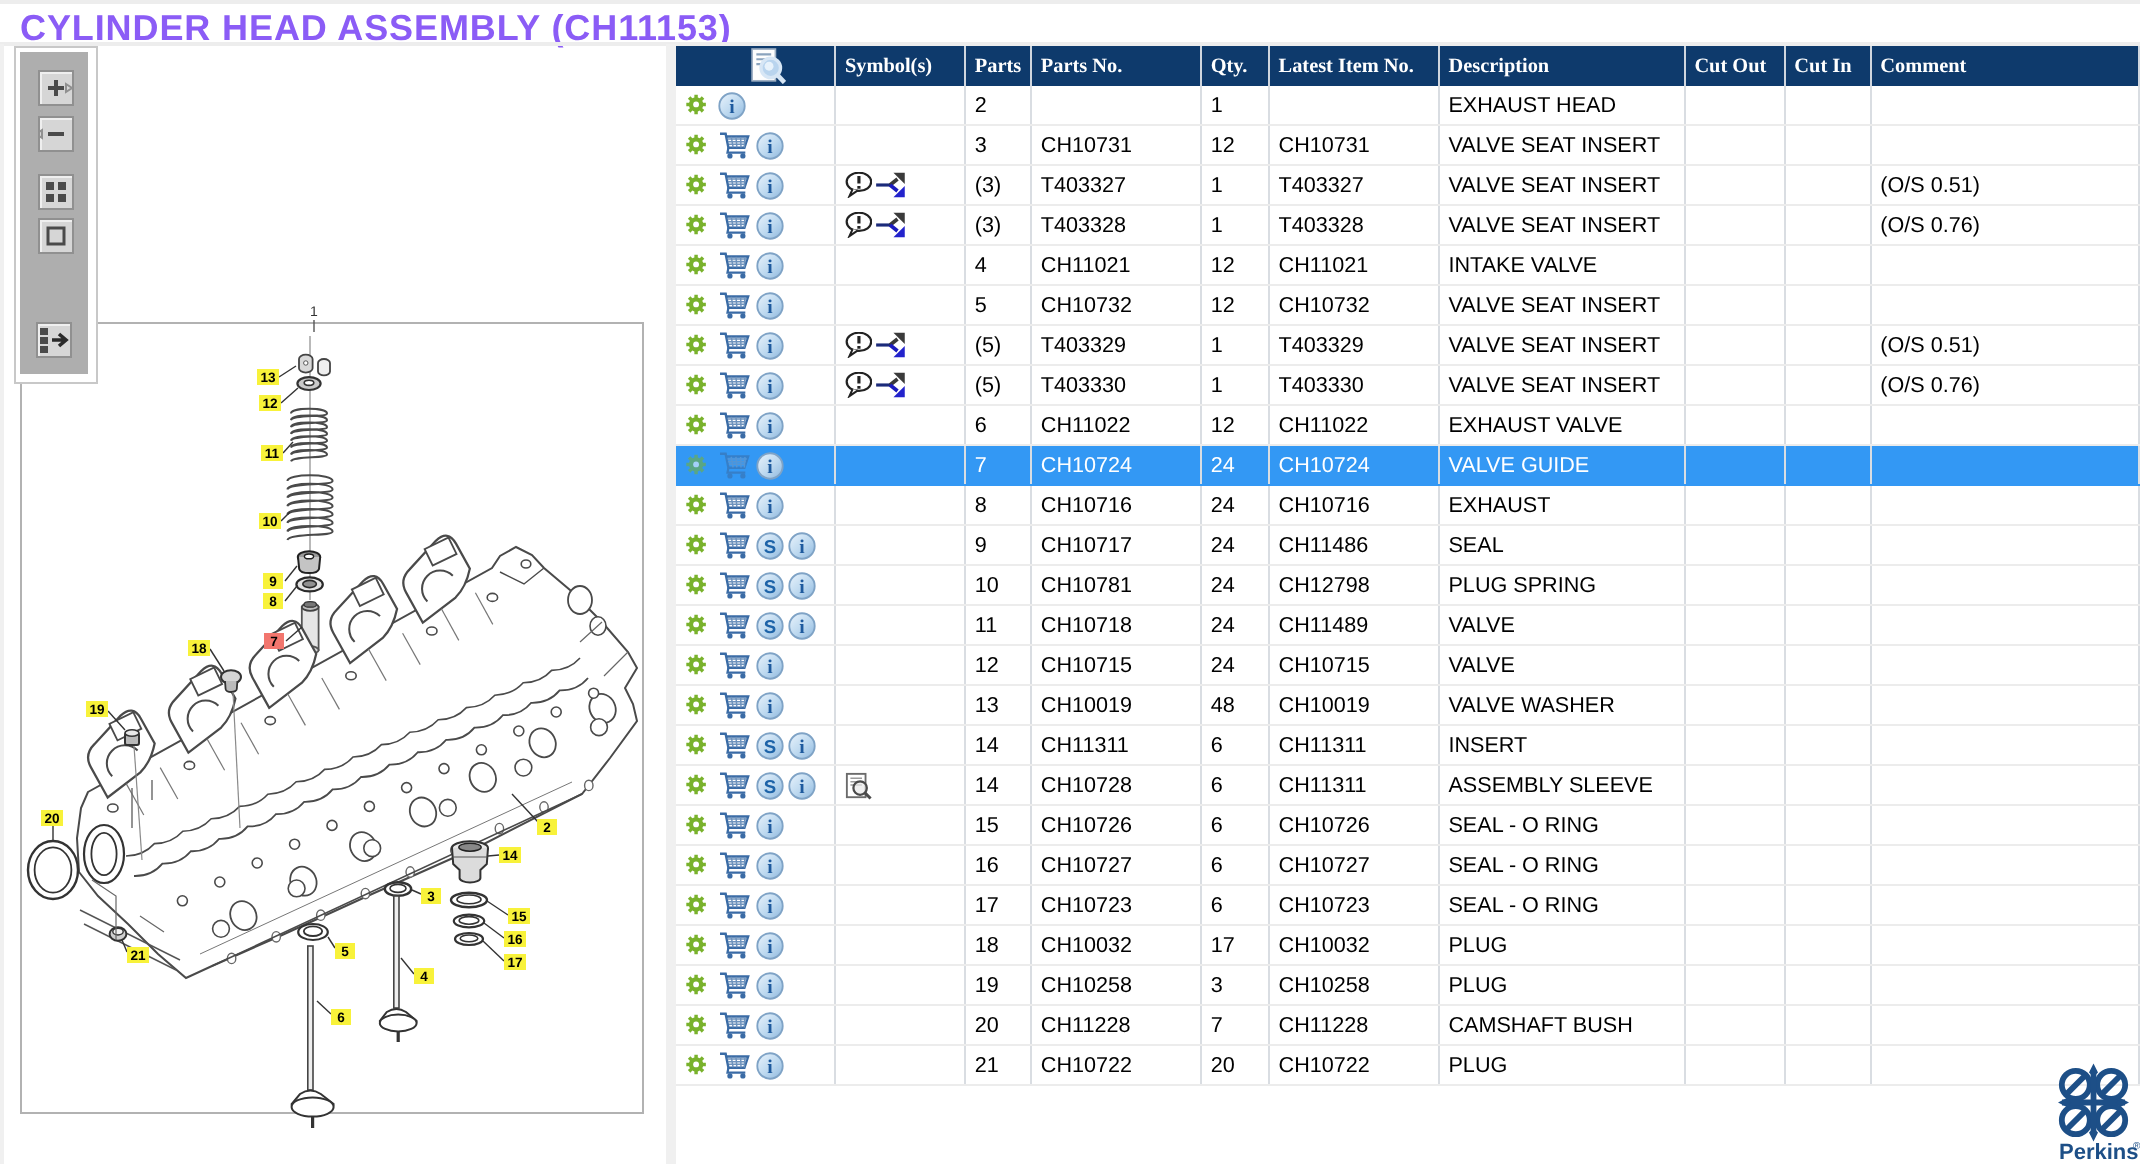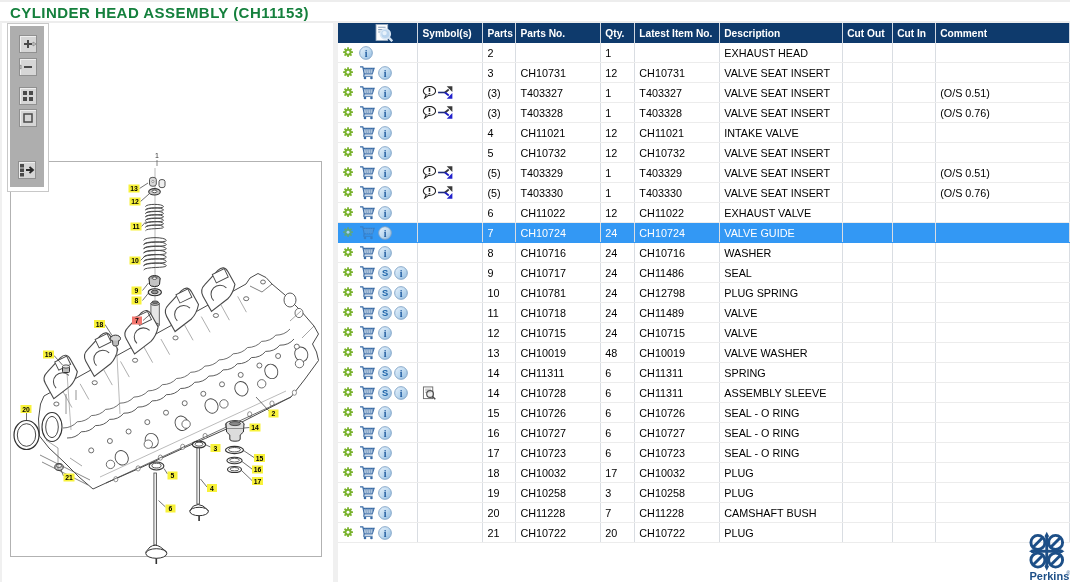--- a/index.html
+++ b/index.html
@@ -1,34 +1,34 @@
 <!DOCTYPE html>
 <html><head><meta charset="utf-8">
 <style>
 html,body{margin:0;padding:0;}
 body{position:relative;width:1070px;height:582px;overflow:hidden;background:#fff;
  font-family:"Liberation Sans",sans-serif;}
 .abs{position:absolute;}
-#title{left:10px;top:4px;letter-spacing:.45px;font-size:15px;font-weight:bold;color:#15803d;}
+#title{left:10px;top:4px;letter-spacing:.45px;font-size:18px;font-weight:bold;color:#8b5cf6;}
 #topbar{left:0;top:0;width:1070px;height:2px;background:#ededed;}
 #sep-h{left:0;top:21px;width:1070px;height:2px;background:#ededed;}
 #sep-v{left:333px;top:22px;width:5px;height:560px;background:#f0f0f0;}
 #leftedge{left:0;top:22px;width:2px;height:560px;background:#f0f0f0;}
 
 #tbar{left:7px;top:23px;width:40px;height:167px;background:#fff;border:1px solid #c8c8c8;}
 #tbarin{left:10px;top:26px;width:34px;height:161px;background:#aeaeae;}
 .tbtn{position:absolute;width:16px;height:16px;background:#d6d6d6;border:1px solid #909090;
  box-shadow:inset 1px 1px 0 #efefef;}
 
 #tbl{position:absolute;left:338px;top:23px;border-collapse:collapse;table-layout:fixed;font-size:10.8px;color:#000;}
 #tbl td,#tbl th{padding:0;margin:0;overflow:hidden;white-space:nowrap;border-right:1px solid #d9dde2;border-bottom:1px solid #ececec;height:19px;vertical-align:middle;}
 #tbl td.icell{padding-left:5px;}
 #tbl th{background:#0e3a6c;color:#fff;font-weight:bold;text-align:left;font-size:10.2px;height:20px;border-right:1px solid #cfd6df;border-bottom:0;}
 #tbl .tx{padding-left:4px;}
-#tbl th.tx{padding-left:4px;}
+#tbl th.tx{padding-left:4px;font-family:Liberation Serif, serif;}
 #tbl tr.sel td{background:#3398f4;color:#fff;border-bottom:1px solid #3398f4;}
 .ic{display:inline-block;vertical-align:middle;}
 .icell{padding-left:4px;}
 tr.sel .dim{opacity:.55;}
 
 #plogo{left:1028px;top:530px;}
 </style></head>
 <body>
 <svg width="0" height="0" style="position:absolute">
 <defs>
@@ -564,21 +564,21 @@
           </svg><svg class="ic dim" width="17" height="15" viewBox="0 0 18 16" style="margin-right:2px">
             <use href="#cart"></use>
           </svg><svg class="ic" width="14" height="14">
             <use href="#info"></use>
           </svg></td>
         <td></td>
         <td class="tx">8</td>
         <td class="tx">CH10716</td>
         <td class="tx">24</td>
         <td class="tx">CH10716</td>
-        <td class="tx">WASHER</td>
+        <td class="tx">EXHAUST</td>
         <td></td>
         <td></td>
         <td class="tx"></td>
       </tr>
 <tr>
         <td class="icell"><svg class="ic dim" width="12" height="12" viewBox="1 1 12.5 12.5" style="margin-right:4px">
             <use href="#gear"></use>
           </svg><svg class="ic dim" width="17" height="15" viewBox="0 0 18 16" style="margin-right:2px">
             <use href="#cart"></use>
           </svg><svg class="ic" width="14" height="14" style="margin-right:2px">
@@ -680,21 +680,21 @@
           </svg><svg class="ic" width="14" height="14" style="margin-right:2px">
             <use href="#sic"></use>
           </svg><svg class="ic" width="14" height="14">
             <use href="#info"></use>
           </svg></td>
         <td></td>
         <td class="tx">14</td>
         <td class="tx">CH11311</td>
         <td class="tx">6</td>
         <td class="tx">CH11311</td>
-        <td class="tx">SPRING</td>
+        <td class="tx">INSERT</td>
         <td></td>
         <td></td>
         <td class="tx"></td>
       </tr>
 <tr>
         <td class="icell"><svg class="ic dim" width="12" height="12" viewBox="1 1 12.5 12.5" style="margin-right:4px">
             <use href="#gear"></use>
           </svg><svg class="ic dim" width="17" height="15" viewBox="0 0 18 16" style="margin-right:2px">
             <use href="#cart"></use>
           </svg><svg class="ic" width="14" height="14" style="margin-right:2px">

